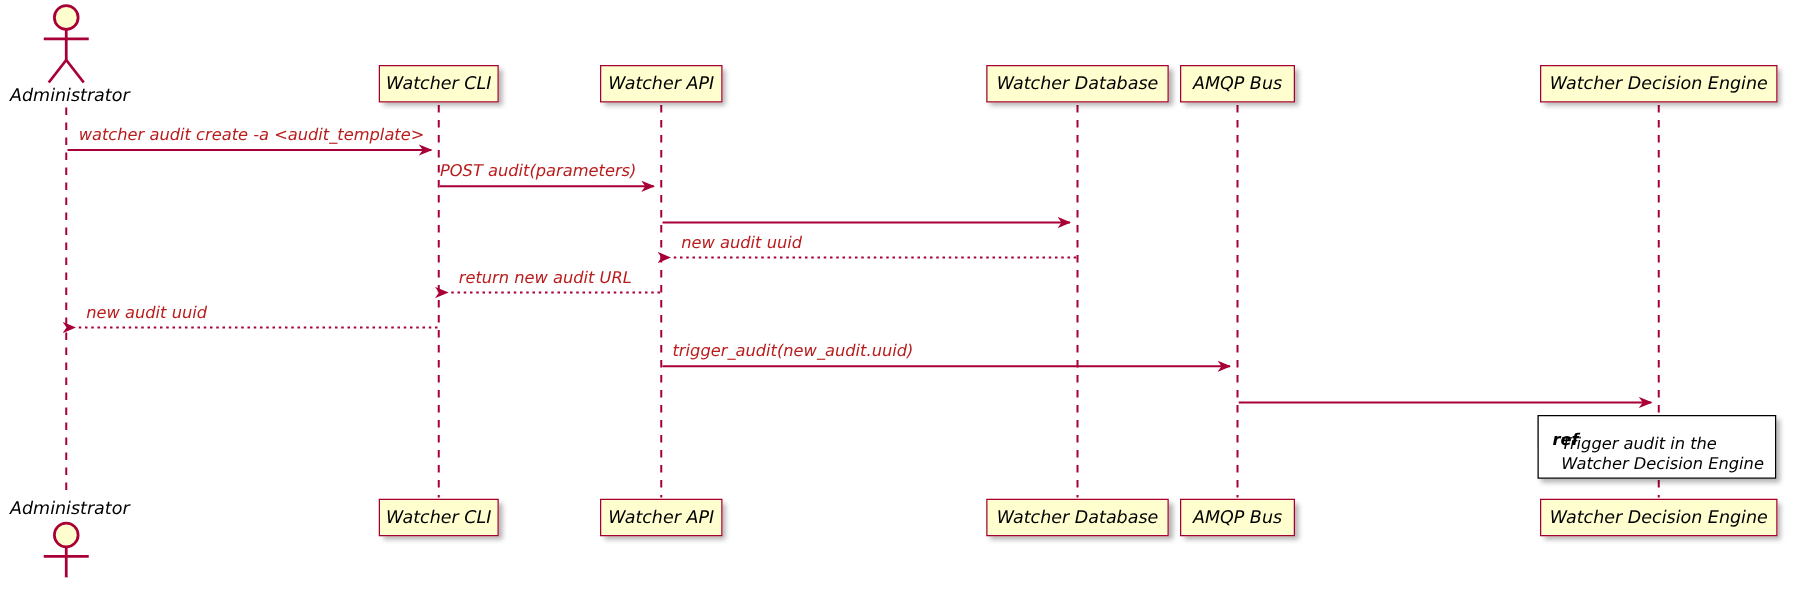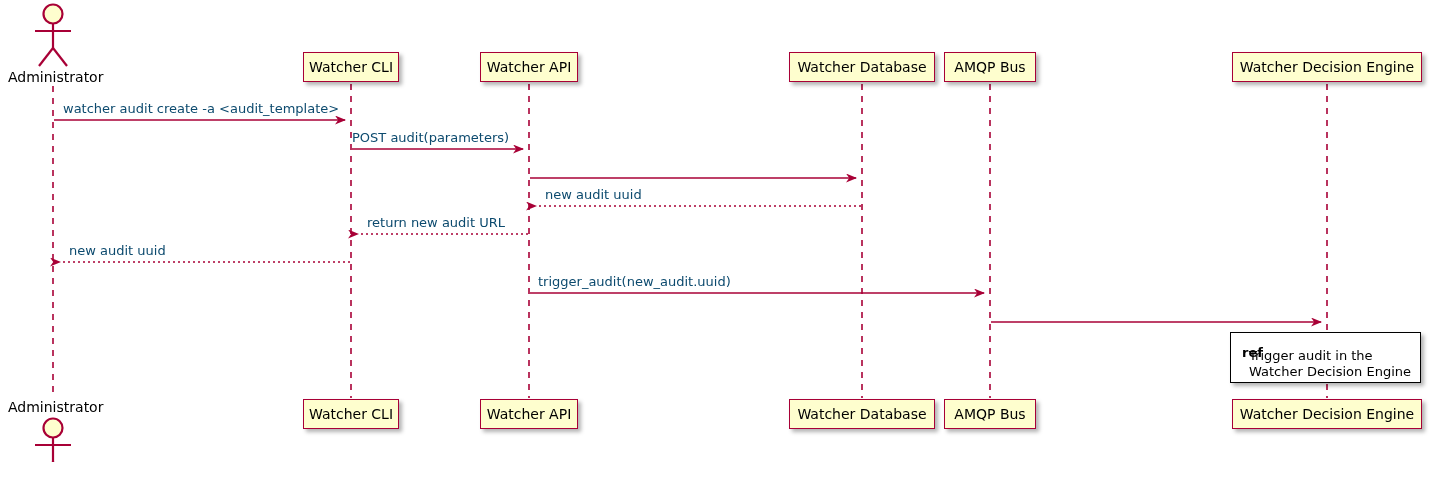--- a/index.html
+++ b/index.html
@@ -9,20 +9,21 @@
   }
   body {
     font-family: "DejaVu Sans", sans-serif;
   }
   #canvas {
     position: relative;
     width: 1434px;
     height: 462px;
     background: #FFFFFF;
     overflow: hidden;
+    font-style: italic;
   }
   svg.layer {
     position: absolute;
     left: 0;
     top: 0;
     width: 1434px;
     height: 486px;
   }
   .participant-box {
     position: absolute;
@@ -40,21 +41,21 @@
   }
   .actor-label {
     position: absolute;
     font-size: 14px;
     color: #000000;
     white-space: nowrap;
   }
   .msg-label {
     position: absolute;
     font-size: 13px;
-    color: #0c4a6e;
+    color: #b91c1c;
     white-space: nowrap;
     line-height: 1;
   }
   .ref-frame {
     position: absolute;
     box-sizing: border-box;
     background: #FFFFFF;
     border: 1.5px solid #000000;
     box-shadow: 3px 3px 4px rgba(0,0,0,0.30);
   }

